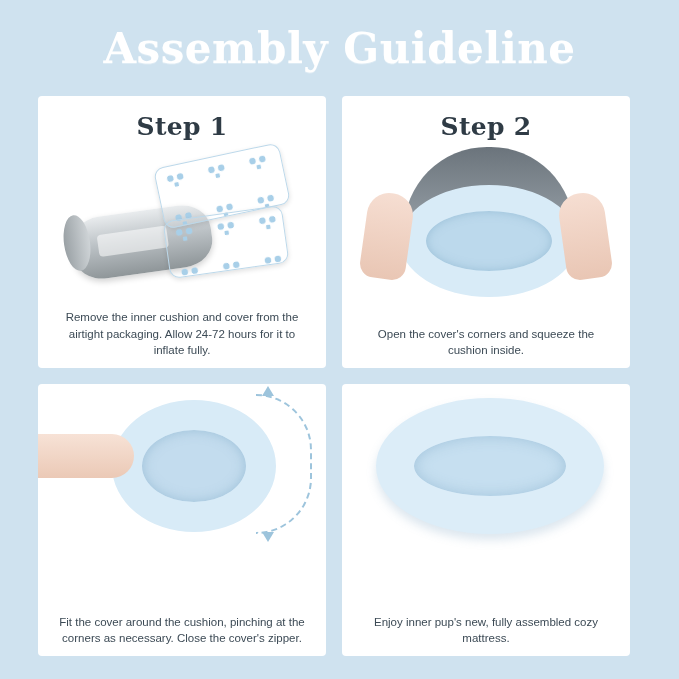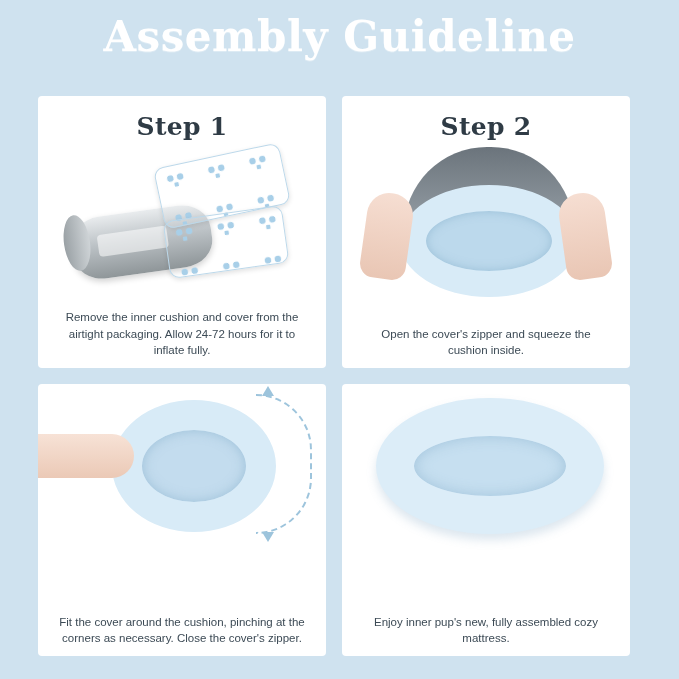--- a/index.html
+++ b/index.html
@@ -23,21 +23,21 @@
     padding: 0;
   }
 
   .title {
     text-align: center;
     font-family: "DejaVu Serif", serif;
     font-weight: bold;
     font-size: 42px;
     color: #ffffff;
     letter-spacing: 0.5px;
-    padding-top: 14px;
+    padding-top: 26px;
     line-height: 1.1;
     text-shadow: 0 1px 0 rgba(255,255,255,0.3);
   }
 
   .grid {
     position: absolute;
     top: 96px;
     left: 38px;
     width: 603px;
     display: flex;
@@ -243,21 +243,21 @@
     </div>
 
     <div class="card">
       <div class="card-title">Step 2</div>
       <div class="art">
         <div class="cover-arc"></div>
         <div class="donut2 fur bow-dots"></div>
         <div class="hand left"></div>
         <div class="hand right"></div>
       </div>
-      <div class="caption">Open the cover's zipper and squeeze the cushion inside.</div>
+      <div class="caption">Open the cover's corners and squeeze the cushion inside.</div>
     </div>
 
     <div class="card">
       <div class="art">
         <div class="donut3 fur bow-dots"></div>
         <div class="arm"></div>
         <div class="arrow-arc"></div>
         <div class="arrow-head up"></div>
         <div class="arrow-head down"></div>
       </div>

